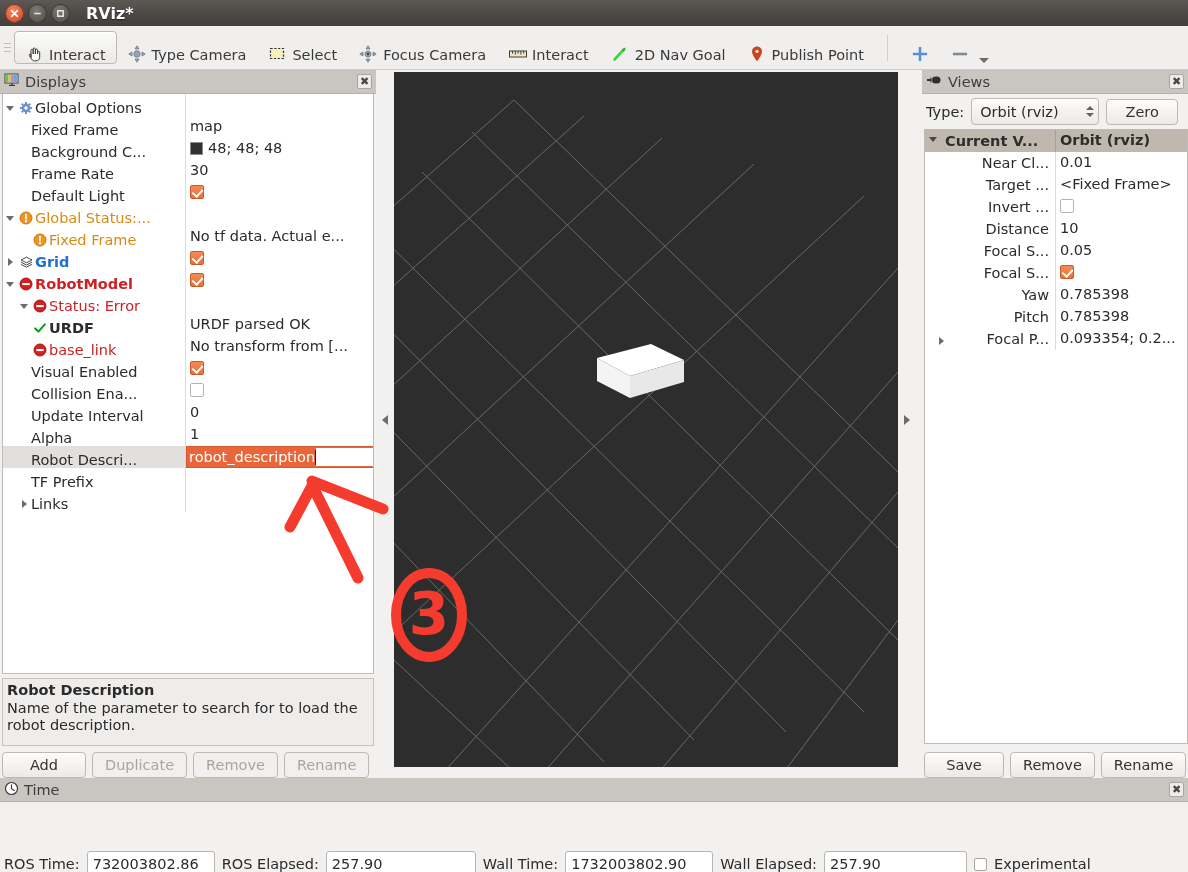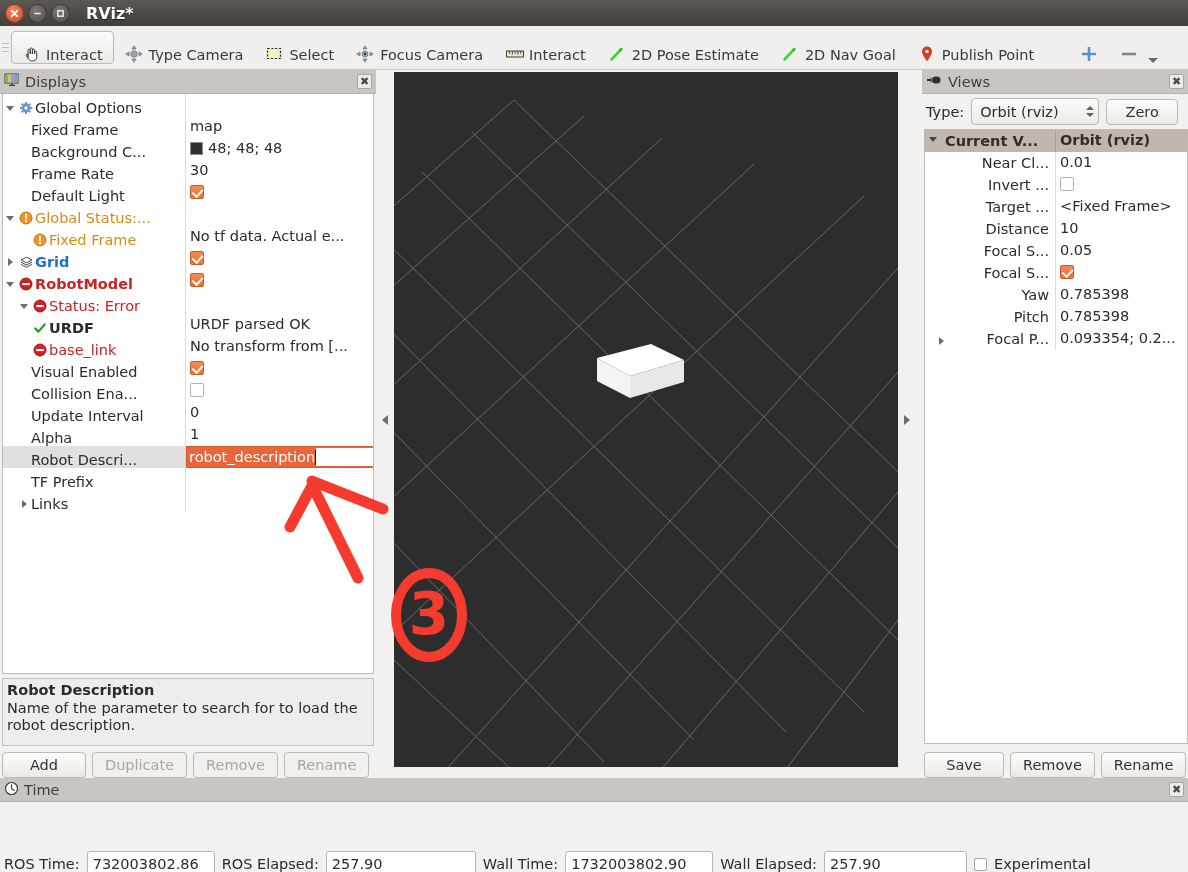--- a/index.html
+++ b/index.html
@@ -327,29 +327,20 @@
             <path d="M7.3 6 v3.6"></path>
             <path d="M10.1 6 v2.6"></path>
             <path d="M12.9 6 v3.6"></path>
             <path d="M15.7 6 v2.6"></path>
         </g>
       </svg>
     </span>
     <span>Interact</span>
   </div>
 
-  <div class="tbtn">
-    <span class="tbicon">
-      <svg width="18" height="18" viewBox="0 0 18 18">
-        <path d="M3.5 14.5 L13.2 4.2" stroke="#3bd43b" stroke-width="2.6" stroke-linecap="round"></path>
-        <path d="M14.8 2.6 L13 7 L10.4 4.6z" fill="#2fb82f"></path>
-      </svg>
-    </span>
-    <span>2D Pose Estimate</span>
-  </div>
 
   <div class="tbtn">
     <span class="tbicon">
       <svg width="18" height="18" viewBox="0 0 18 18">
         <path d="M3.5 14.5 L13.2 4.2" stroke="#3bd43b" stroke-width="2.6" stroke-linecap="round"></path>
         <path d="M14.8 2.6 L13 7 L10.4 4.6z" fill="#2fb82f"></path>
       </svg>
     </span>
     <span>2D Nav Goal</span>
   </div>
@@ -715,26 +706,26 @@
         <span>Current V...</span>
       </div>
       <div class="vval">Orbit (rviz)</div>
     </div>
 
     <div class="vrow">
       <div class="vname">Near Cl...</div>
       <div class="vval">0.01</div>
     </div>
     <div class="vrow">
+      <div class="vname">Target ...</div>
+      <div class="vval">&lt;Fixed Frame&gt;</div>
+    </div>
+    <div class="vrow">
       <div class="vname">Invert ...</div>
       <div class="vval"><span class="ckbox"></span></div>
-    </div>
-    <div class="vrow">
-      <div class="vname">Target ...</div>
-      <div class="vval">&lt;Fixed Frame&gt;</div>
     </div>
     <div class="vrow">
       <div class="vname">Distance</div>
       <div class="vval">10</div>
     </div>
     <div class="vrow">
       <div class="vname">Focal S...</div>
       <div class="vval">0.05</div>
     </div>
     <div class="vrow">

